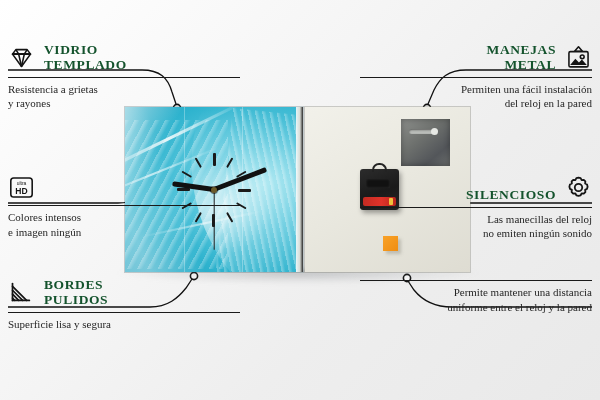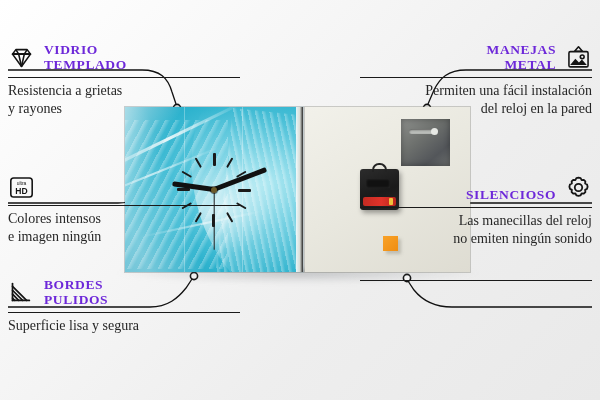--- a/index.html
+++ b/index.html
@@ -96,25 +96,25 @@
   
   svg.lines { position:absolute; inset:0; width:600px; height:400px; pointer-events:none; }
 
   
   .feat { position:absolute; width:232px; }
   .feat.left  { left:8px;  text-align:left; }
   .feat.right { right:8px; text-align:right; }
   .feat .head { display:flex; align-items:center; gap:9px; }
   .feat.right .head { justify-content:flex-end; }
   .feat .title {
-    font-size:13.5px; font-weight:bold; letter-spacing:.6px; color:#6d28d9;
+    font-size:13.5px; font-weight:bold; letter-spacing:.6px; color:#14532d;
     line-height:1.13; text-transform:uppercase;
   }
   .feat .rule { height:1px; background:#1a1a1a; margin:4px 0 4px; }
-  .feat .sub { font-size:14px; color:#262626; line-height:1.32; }
+  .feat .sub { font-size:11px; color:#262626; line-height:1.32; }
   .feat .ic { width:27px; height:27px; flex:0 0 27px; color:#141414; }
   .feat .ic svg { display:block; width:27px; height:27px; }
 
   .f-vidrio   { top:42px;  }
   .f-impre    { top:174px; }
   .f-bordes   { top:277px; }
   .f-manejas  { top:42px;  }
   .f-mecan    { top:172px; }
   .f-espac    { top:276px; }
 </style>
@@ -318,15 +318,19 @@
     </div>
     <div class="rule"></div>
     <div class="sub">
       <span>Las manecillas del reloj</span><br>
       <span>no emiten ningún sonido</span>
     </div>
   </div>
 
   <div class="feat right f-espac">
     <div class="rule"></div>
+    <div class="sub">
+      <span>Permite mantener una distancia</span><br>
+      <span>uniforme entre el reloj y la pared</span>
+    </div>
   </div>
 
 </div>
 
 </body></html>

